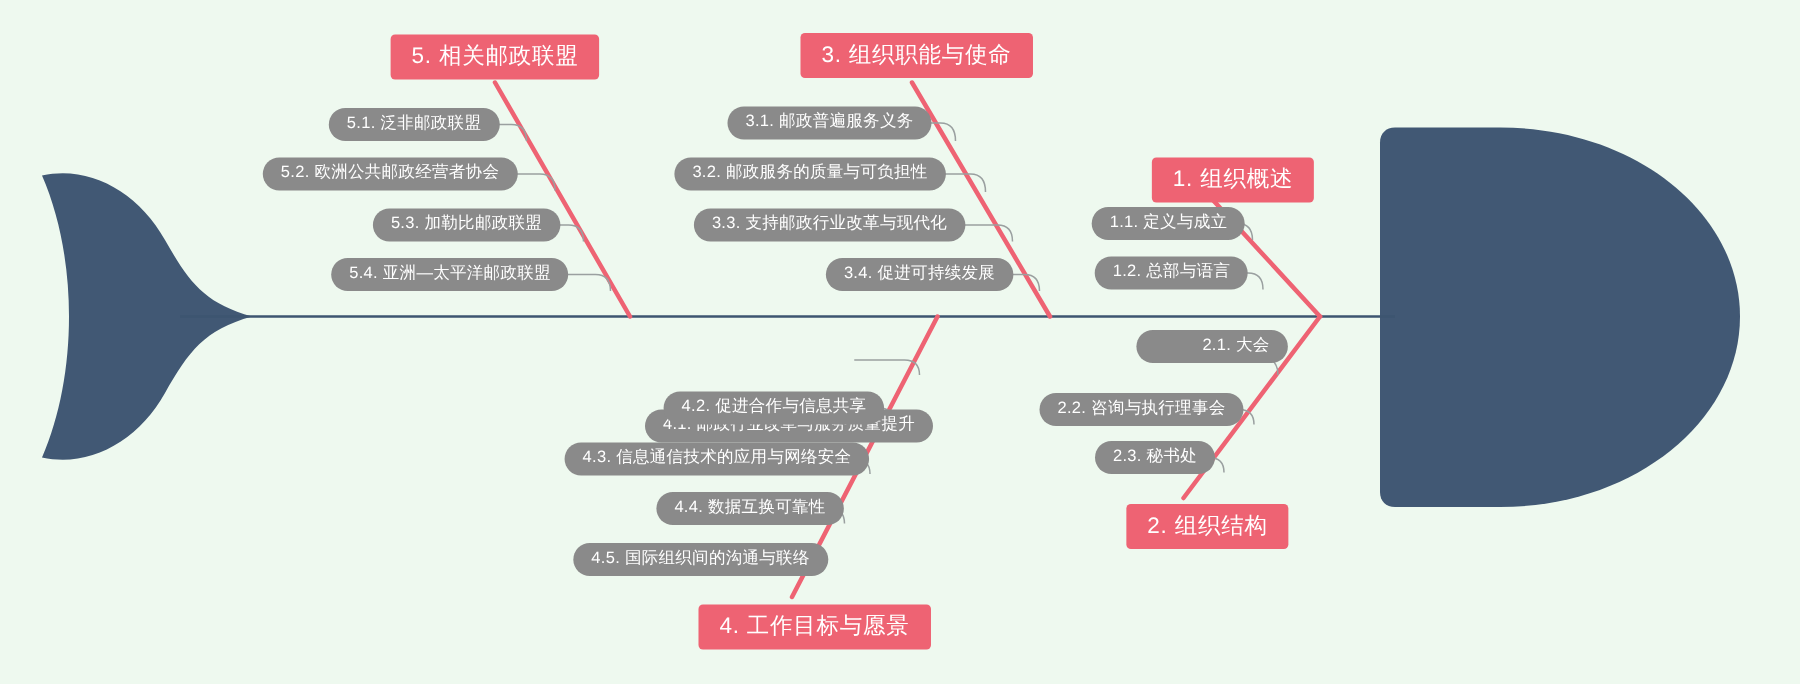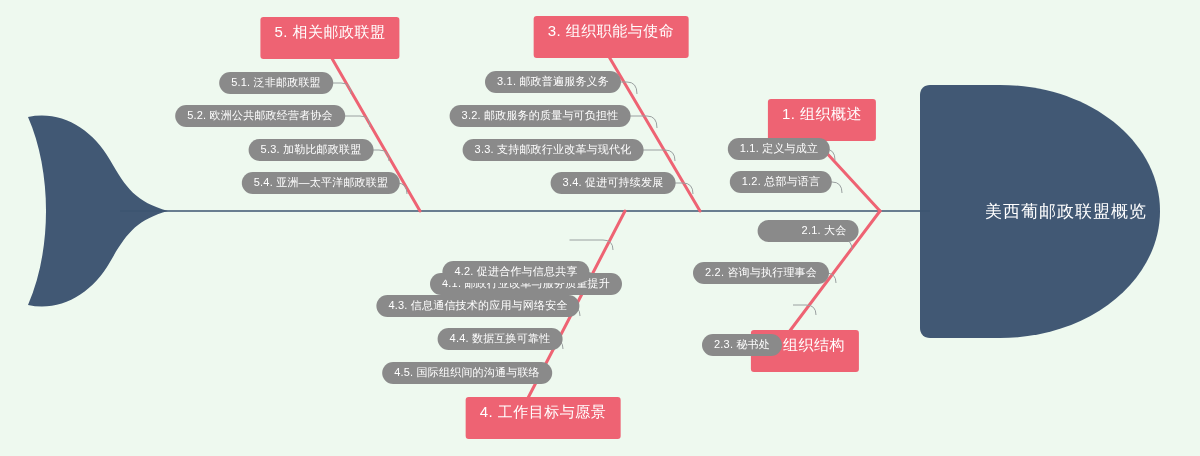--- a/index.html
+++ b/index.html
@@ -32,21 +32,21 @@
     transform: translate(-50%, -50%);
     display: flex;
     align-items: center;
     justify-content: center;
   }
   .cat-label {
     background: #ee6373;
     color: #ffffff;
     font-size: 15px;
     border-radius: 3px;
-    padding: 7px 14px 20px 14px;
+    padding: 7px 14px 8px 14px;
     letter-spacing: 0.5px;
     line-height: 1;
   }
   .sub-pill {
     background: #8a8a8a;
     color: #ffffff;
     font-size: 11px;
     border-radius: 11px;
     padding: 5px 12px 6px 12px;
     line-height: 1;
@@ -105,33 +105,32 @@
       </g>
   </svg>
 
   <div id="nodes-layer">
       <div class="node cat-label" style="left: 822px; top: 104px; margin-top: 16px;">1. 组织概述</div>
       <div class="node sub-pill" style="left: 779px; top: 149px; z-index: 5;">1.1. 定义与成立</div>
       <div class="node sub-pill" style="left: 781px; top: 182px; z-index: 5;">1.2. 总部与语言</div>
       <div class="node cat-label" style="left: 805px; top: 351px;">2. 组织结构</div>
       <div class="node sub-pill" style="left: 808px; top: 231px; z-index: 5; padding-left: 44px;">2.1. 大会</div>
       <div class="node sub-pill" style="left: 761px; top: 273px; z-index: 5;">2.2. 咨询与执行理事会</div>
-      <div class="node sub-pill" style="left: 742px; top: 305px; z-index: 5; margin-top: 40px;">2.3. 秘书处</div>
+      <div class="node sub-pill" style="left: 770px; top: 305px; z-index: 5;">2.3. 秘书处</div>
       <div class="node cat-label" style="left: 611px; top: 37px;">3. 组织职能与使命</div>
       <div class="node sub-pill" style="left: 553px; top: 82px; z-index: 5;">3.1. 邮政普遍服务义务</div>
       <div class="node sub-pill" style="left: 540px; top: 116px; z-index: 5;">3.2. 邮政服务的质量与可负担性</div>
       <div class="node sub-pill" style="left: 553px; top: 150px; z-index: 5;">3.3. 支持邮政行业改革与现代化</div>
       <div class="node sub-pill" style="left: 613px; top: 183px; z-index: 5;">3.4. 促进可持续发展</div>
       <div class="node cat-label" style="left: 543px; top: 418px;">4. 工作目标与愿景</div>
       <div class="node sub-pill" style="left: 526px; top: 240px; z-index: 5; margin-top: 44px;">4.1. 邮政行业改革与服务质量提升</div>
       <div class="node sub-pill" style="left: 516px; top: 272px; z-index: 5;">4.2. 促进合作与信息共享</div>
       <div class="node sub-pill" style="left: 478px; top: 306px; z-index: 5;">4.3. 信息通信技术的应用与网络安全</div>
       <div class="node sub-pill" style="left: 500px; top: 339px; z-index: 5;">4.4. 数据互换可靠性</div>
       <div class="node sub-pill" style="left: 467px; top: 373px; z-index: 5;">4.5. 国际组织间的沟通与联络</div>
       <div class="node cat-label" style="left: 330px; top: 38px;">5. 相关邮政联盟</div>
       <div class="node sub-pill" style="left: 276px; top: 83px; z-index: 5;">5.1. 泛非邮政联盟</div>
       <div class="node sub-pill" style="left: 260px; top: 116px; z-index: 5;">5.2. 欧洲公共邮政经营者协会</div>
       <div class="node sub-pill" style="left: 311px; top: 150px; z-index: 5;">5.3. 加勒比邮政联盟</div>
-      <div class="node sub-pill" style="left: 321px; top: 183px; z-index: 5;">5.4. 亚洲—太平洋邮政联盟</div>
+      <div class="node sub-pill" style="left: 300px; top: 183px; z-index: 5;">5.4. 亚洲—太平洋邮政联盟</div>
     </div>
 
-  <div class="node head-title" style="left:1066px; top:211px;">美西葡邮政联盟概览</div>
 </div>
 
 </body></html>

